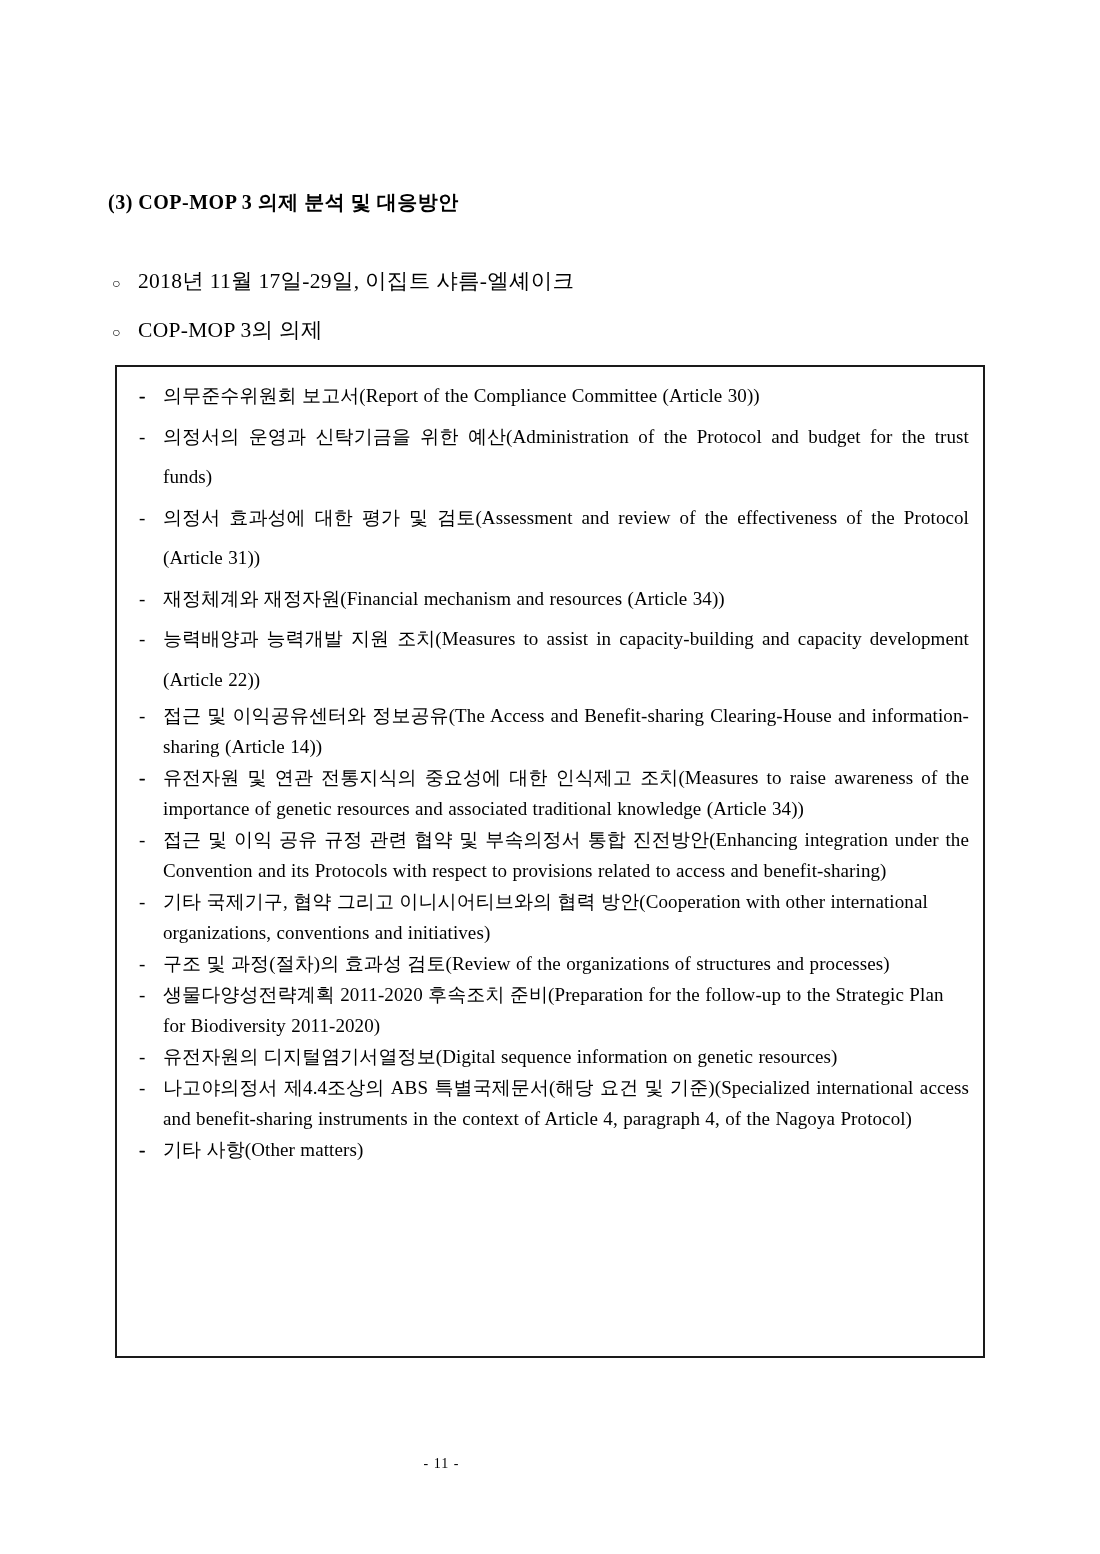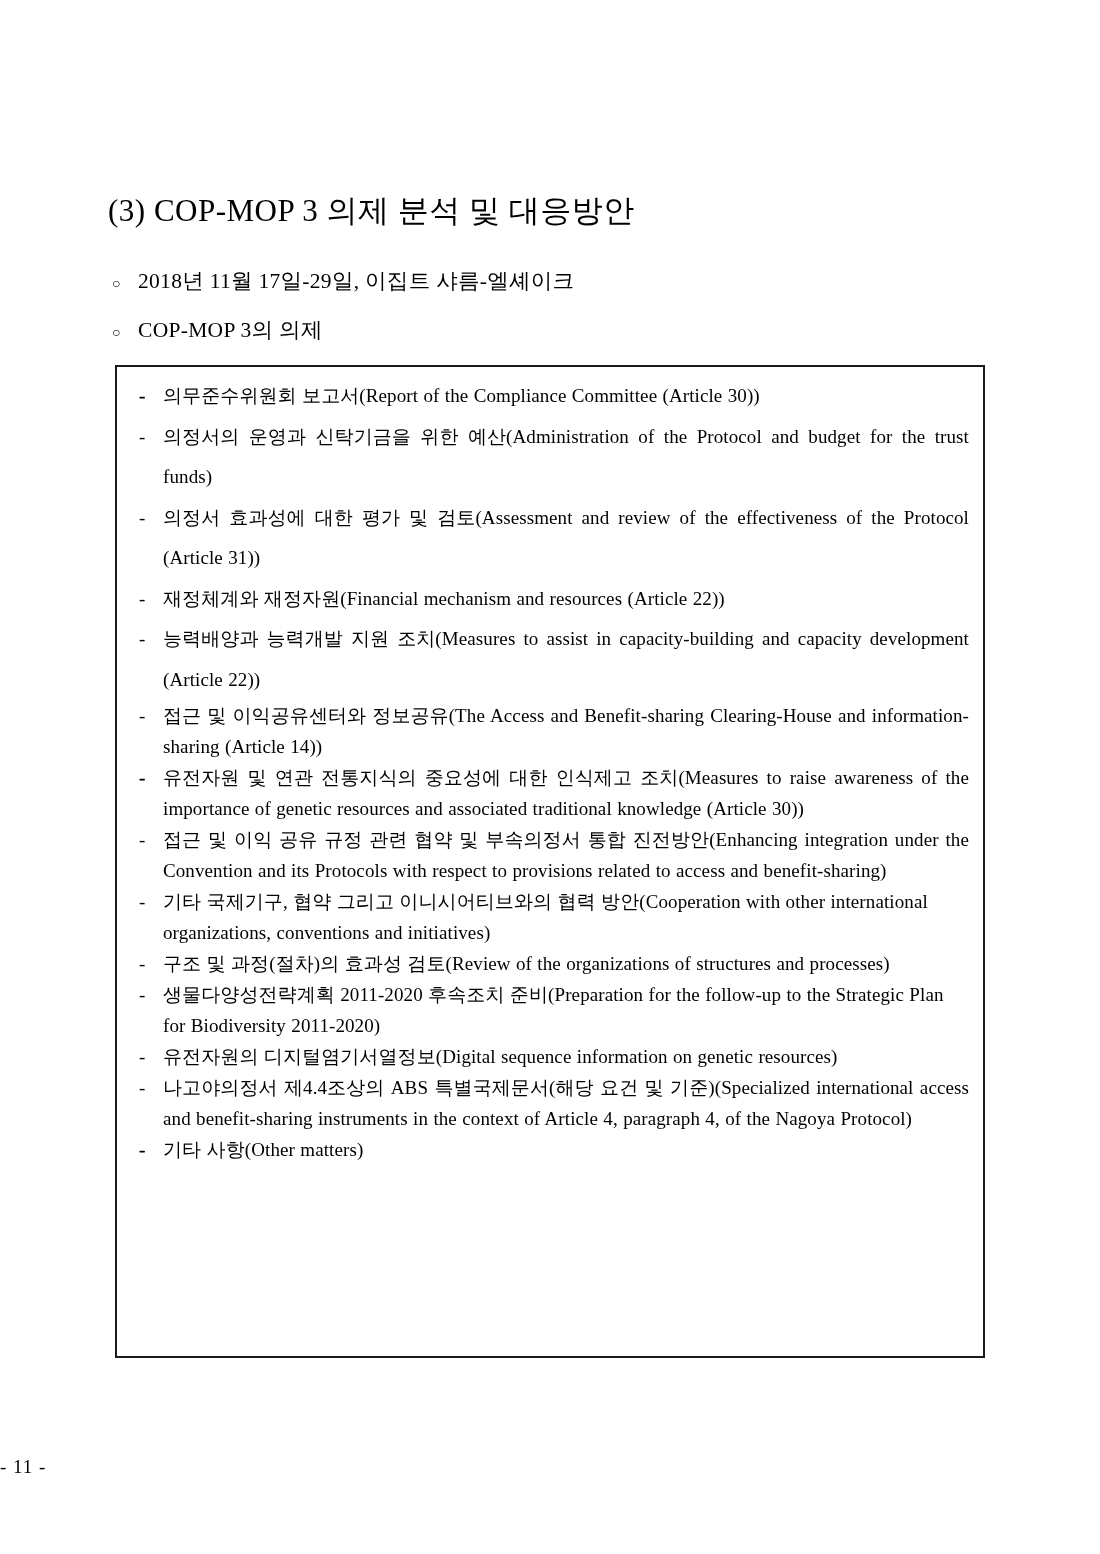--- a/index.html
+++ b/index.html
@@ -20,23 +20,23 @@
     position: absolute;
     top: 0; left: 0;
     width: 1100px;
     height: 1554px;
   }
 
   
   .doc-title {
     position: absolute;
     left: 108px;
-    top: 169px;
-    font-size: 31px;
-    font-weight: normal;
+    top: 176px;
+    font-size: 20px;
+    font-weight: bold;
     letter-spacing: 0.5px;
     white-space: nowrap;
   }
 
   
   .meta-list {
     position: absolute;
     left: 112px;
     top: 258px;
     width: 860px;
@@ -96,21 +96,22 @@
     margin-bottom: 0px;
   }
   .agenda-item.nojust { text-align: left; }
 
   
   .page-footer {
     position: absolute;
     left: 0;
     top: 1456px;
     width: 883px;
-    font-size: 19px;
+    text-align: center;
+    font-size: 14px;
     letter-spacing: 1px;
   }
 </style>
 </head>
 <body>
 
 <div class="page">
 
   <h1 class="doc-title">(3) COP-MOP 3 의제 분석 및 대응방안</h1>
 
@@ -124,25 +125,25 @@
       <span class="meta-text">COP-MOP 3의 의제</span>
     </div>
   </div>
 
   <div class="agenda-box">
     <div class="agenda-inner" id="agenda-list">
         <div class="agenda-item loose nojust"><span class="dash">-</span></div>
         <div class="agenda-item loose nojust"><span class="dash">-</span><span>의무준수위원회 보고서(Report of the Compliance Committee (Article 30))</span></div>
         <div class="agenda-item loose"><span class="dash">-</span><span>의정서의 운영과 신탁기금을 위한 예산(Administration of the Protocol and budget for the trust funds)</span></div>
         <div class="agenda-item loose"><span class="dash">-</span><span>의정서 효과성에 대한 평가 및 검토(Assessment and review of the effectiveness of the Protocol (Article 31))</span></div>
-        <div class="agenda-item loose nojust"><span class="dash">-</span><span>재정체계와 재정자원(Financial mechanism and resources (Article 22))</span></div>
+        <div class="agenda-item loose nojust"><span class="dash">-</span><span>재정체계와 재정자원(Financial mechanism and resources (Article 34))</span></div>
         <div class="agenda-item loose"><span class="dash">-</span><span>능력배양과 능력개발 지원 조치(Measures to assist in capacity-building and capacity development (Article 22))</span></div>
         <div class="agenda-item tight"><span class="dash">-</span><span>접근 및 이익공유센터와 정보공유(The Access and Benefit-sharing Clearing-House and information-sharing (Article 14))</span></div>
         <div class="agenda-item tight nojust"><span class="dash">-</span></div>
-        <div class="agenda-item tight"><span class="dash">-</span><span>유전자원 및 연관 전통지식의 중요성에 대한 인식제고 조치(Measures to raise awareness of the importance of genetic resources and associated traditional knowledge (Article 30))</span></div>
+        <div class="agenda-item tight"><span class="dash">-</span><span>유전자원 및 연관 전통지식의 중요성에 대한 인식제고 조치(Measures to raise awareness of the importance of genetic resources and associated traditional knowledge (Article 34))</span></div>
         <div class="agenda-item tight"><span class="dash">-</span><span>접근 및 이익 공유 규정 관련 협약 및 부속의정서 통합 진전방안(Enhancing integration under the Convention and its Protocols with respect to provisions related to access and benefit-sharing)</span></div>
         <div class="agenda-item tight nojust"><span class="dash">-</span><span>기타 국제기구, 협약 그리고 이니시어티브와의 협력 방안(Cooperation with other international organizations, conventions and initiatives)</span></div>
         <div class="agenda-item tight nojust"><span class="dash">-</span><span>구조 및 과정(절차)의 효과성 검토(Review of the organizations of structures and processes)</span></div>
         <div class="agenda-item tight nojust"><span class="dash">-</span><span>생물다양성전략계획 2011-2020 후속조치 준비(Preparation for the follow-up to the Strategic Plan for Biodiversity 2011-2020)</span></div>
         <div class="agenda-item tight nojust"><span class="dash">-</span><span>유전자원의 디지털염기서열정보(Digital sequence information on genetic resources)</span></div>
         <div class="agenda-item tight"><span class="dash">-</span><span>나고야의정서 제4.4조상의 ABS 특별국제문서(해당 요건 및 기준)(Specialized international access and benefit-sharing instruments in the context of Article 4, paragraph 4, of the Nagoya Protocol)</span></div>
         <div class="agenda-item tight nojust"><span class="dash">-</span></div>
         <div class="agenda-item tight nojust"><span class="dash">-</span><span>기타 사항(Other matters)</span></div>
       </div>
   </div>

